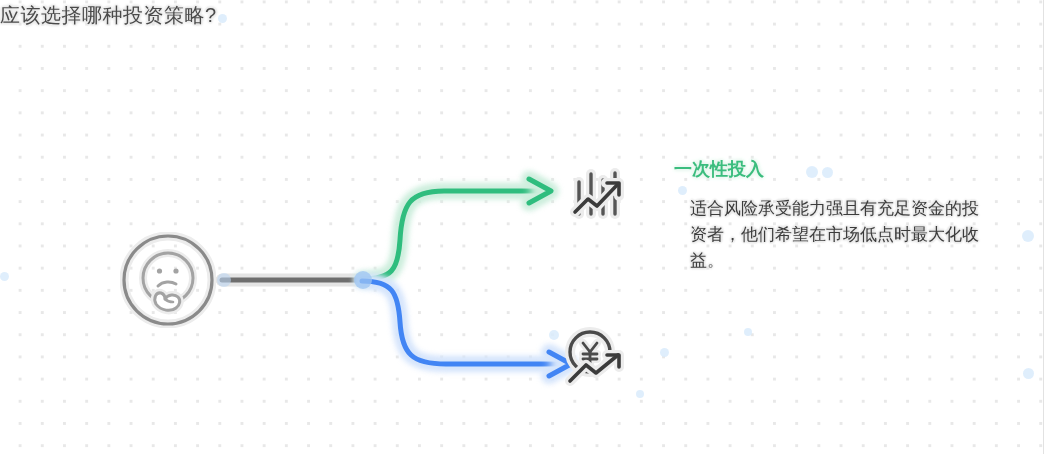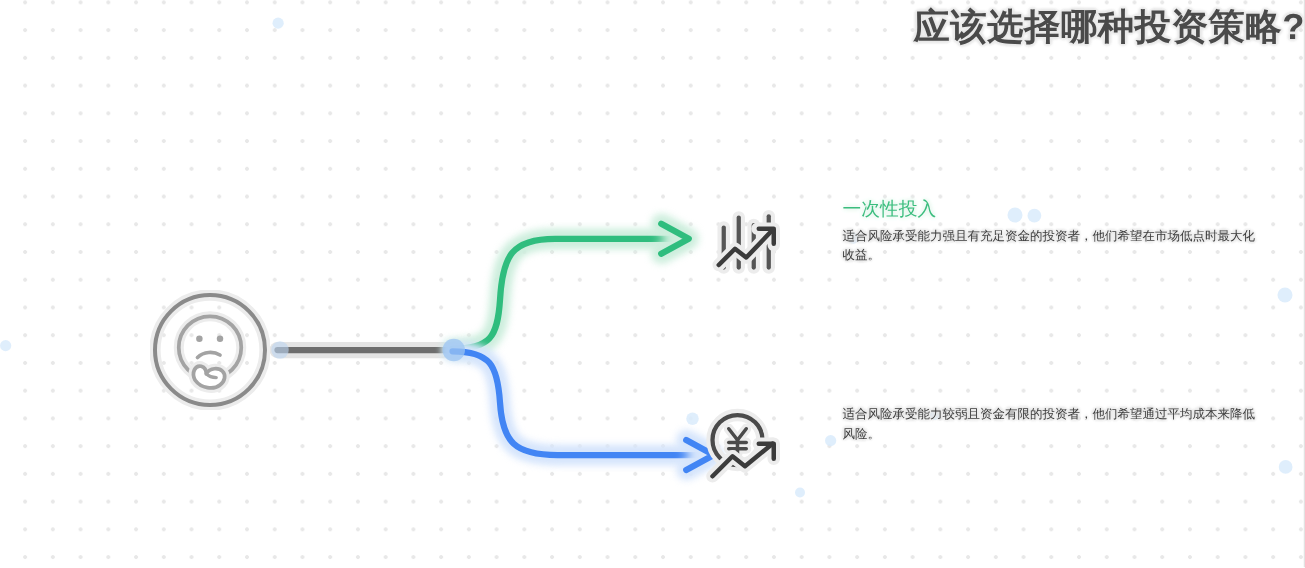--- a/index.html
+++ b/index.html
@@ -35,23 +35,23 @@
     opacity: .85;
     pointer-events: none;
   }
 
   
   #title {
     position: absolute;
     left: 0;
     top: 2px;
     width: 1044px;
-    text-align: right;
-    font-size: 29px;
-    font-weight: bold;
+    text-align: left;
+    font-size: 20px;
+    font-weight: normal;
     color: #4a4a4a;
     letter-spacing: .5px;
     text-shadow:
        0 0 3px #e9e9e9, 0 0 3px #e9e9e9,
        1px 1px 3px #e6e6e6, -1px 1px 3px #e6e6e6,
        1px -1px 3px #e6e6e6, -1px -1px 3px #e6e6e6;
     white-space: nowrap;
   }
 
   
@@ -79,44 +79,43 @@
     position: absolute;
     width: 62px;
     height: 62px;
   }
   .branch-text {
     position: absolute;
     left: 106px;
     width: 330px;
   }
   .branch-heading {
-    font-size: 15px;
-    font-weight: normal;
+    font-size: 18px;
+    font-weight: bold;
     margin: 0 0 6px 0;
     line-height: 1.1;
     white-space: nowrap;
   }
   .branch-heading.green {
     color: #3bbd7e;
     text-shadow: 0 0 4px #dff4e9, 0 0 4px #dff4e9, 0 0 6px #e8f7ef;
   }
   .branch-heading.blue {
     color: #4285f4;
     text-shadow: 0 0 4px #dde9fd, 0 0 4px #dde9fd, 0 0 6px #e7f0fe;
   }
   .branch-body {
-    font-size: 10px;
+    font-size: 17px;
     line-height: 1.55;
     color: #3c3c3c;
-    margin: 0;
+    margin: 16px;
     text-shadow:
       0 0 3px #e6e6e6, 0 0 3px #e6e6e6,
       1px 0 3px #e4e4e4, -1px 0 3px #e4e4e4,
       0 1px 3px #e4e4e4, 0 -1px 3px #e4e4e4;
-    font-family: Liberation Mono, monospace;
   }
 
   #branch-lump   { left: 568px; top: 160px; }
   #branch-dca    { left: 560px; top: 325px; }
 </style>
 </head>
 <body>
 
 <div id="canvas">
 
@@ -254,17 +253,16 @@
 
         <path d="M10,56 L 26,40 L 36,48 L 58,30" fill="none" stroke="#ececec" stroke-width="10" stroke-linecap="round" stroke-linejoin="round"></path>
         <path d="M47,30 L 59,30 L 59,42" fill="none" stroke="#ececec" stroke-width="10" stroke-linecap="round" stroke-linejoin="round"></path>
 
         <path d="M10,56 L 26,40 L 36,48 L 58,30" fill="none" stroke="#3b3b3b" stroke-width="3.6" stroke-linecap="round" stroke-linejoin="round"></path>
         <path d="M47,30 L 59,30 L 59,42" fill="none" stroke="#3b3b3b" stroke-width="3.6" stroke-linecap="round" stroke-linejoin="round"></path>
       </svg>
     </div>
 
     <div class="branch-text" style="top:0px; left:114px;">
-      <p class="branch-body">适合风险承受能力较弱且资金有限的投资者，他们希望通过平均成本来降低风险。</p>
     </div>
   </div>
 
 </div>
 
 </body></html>

